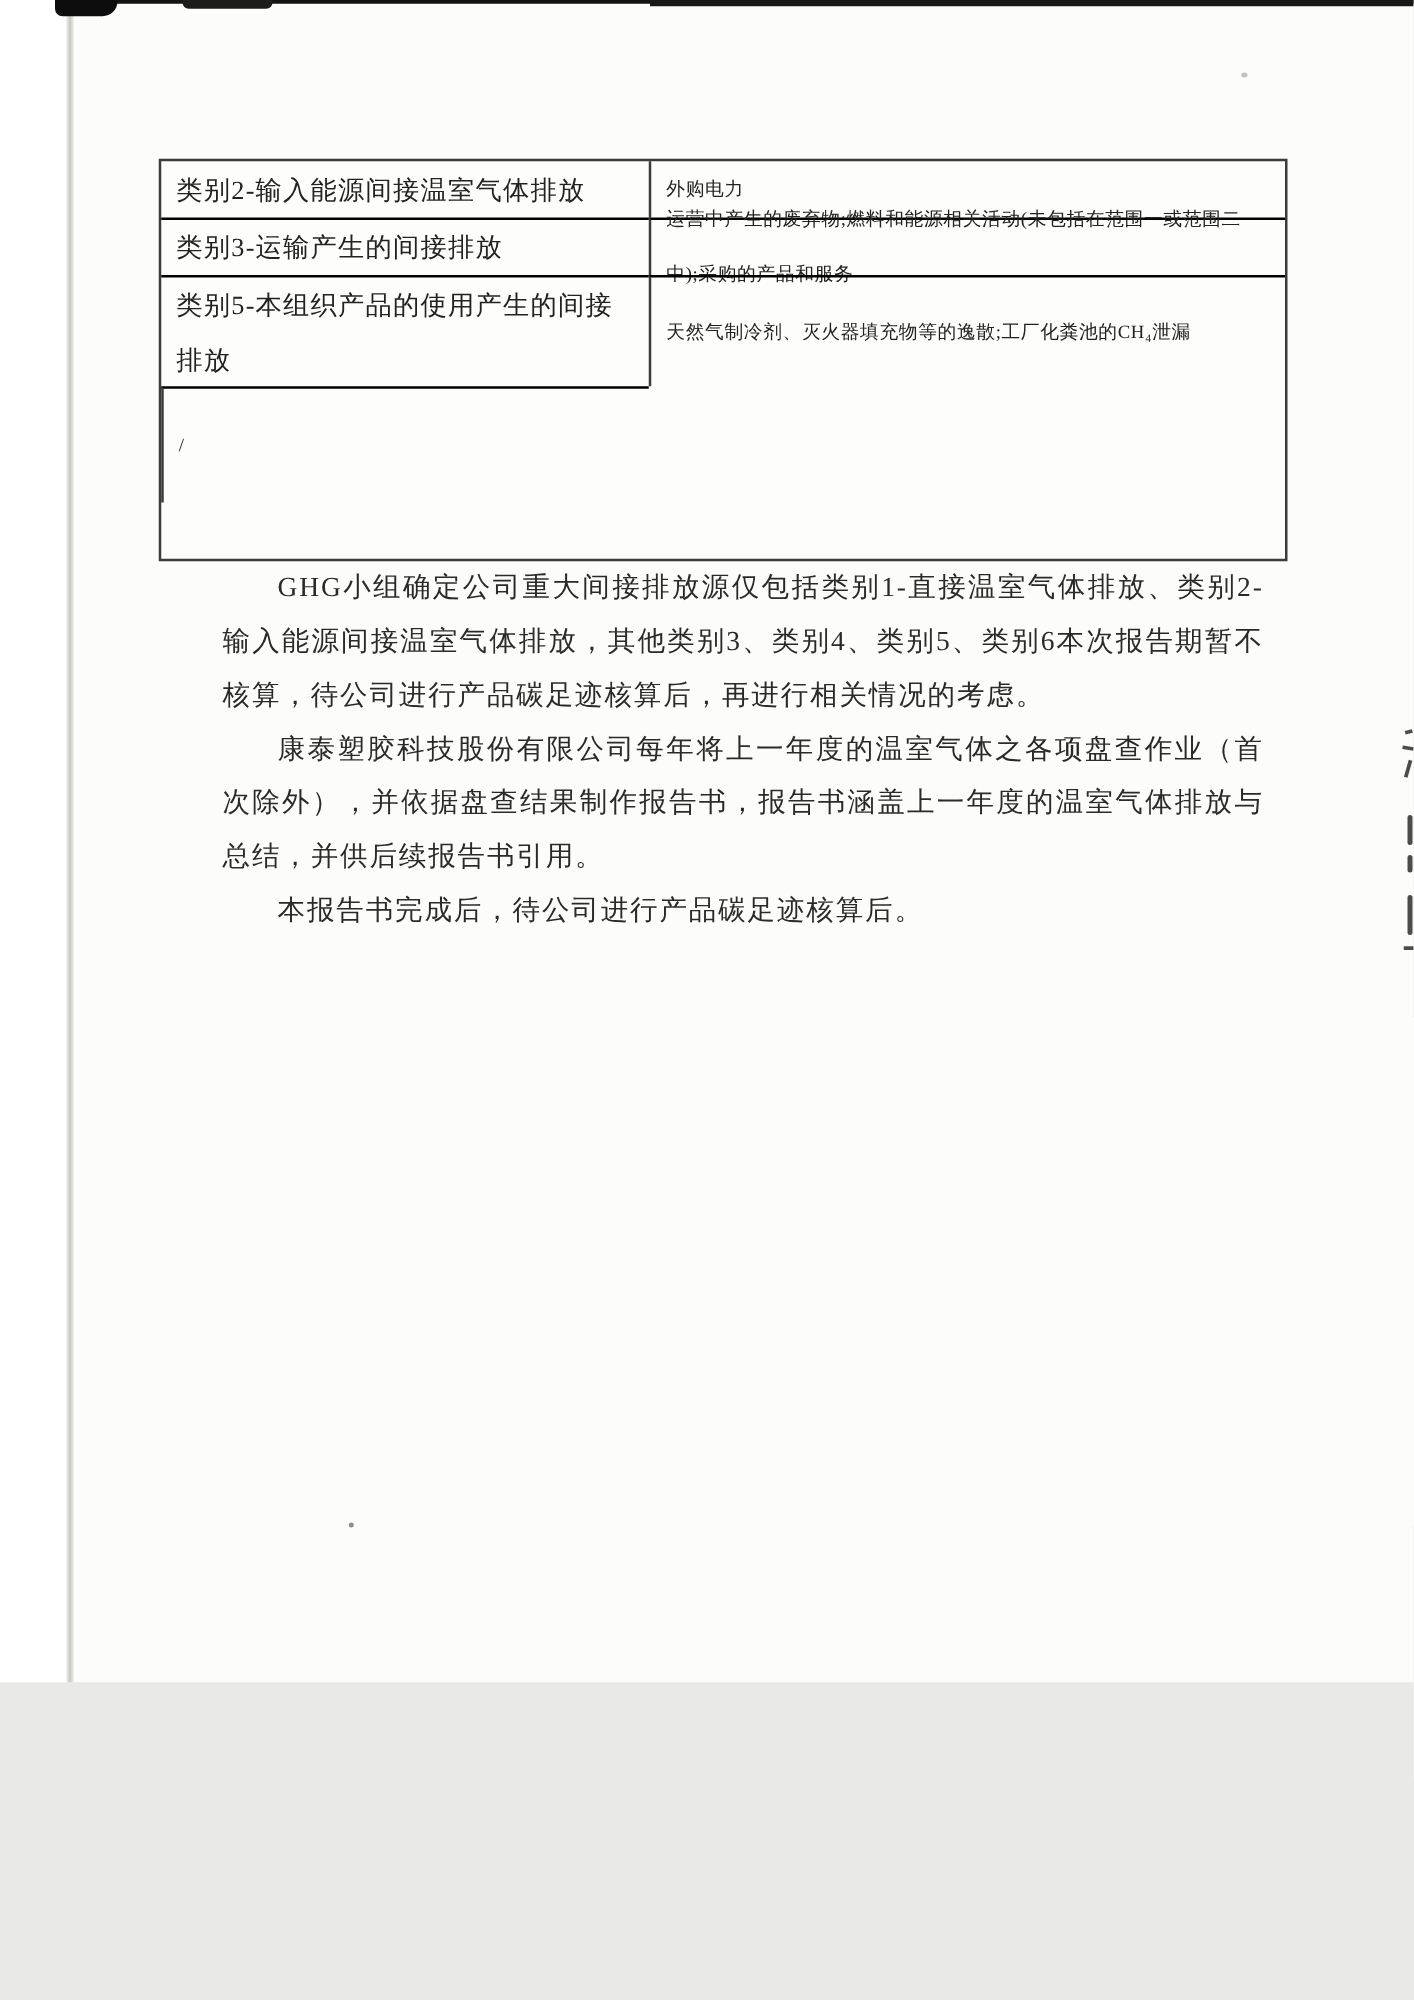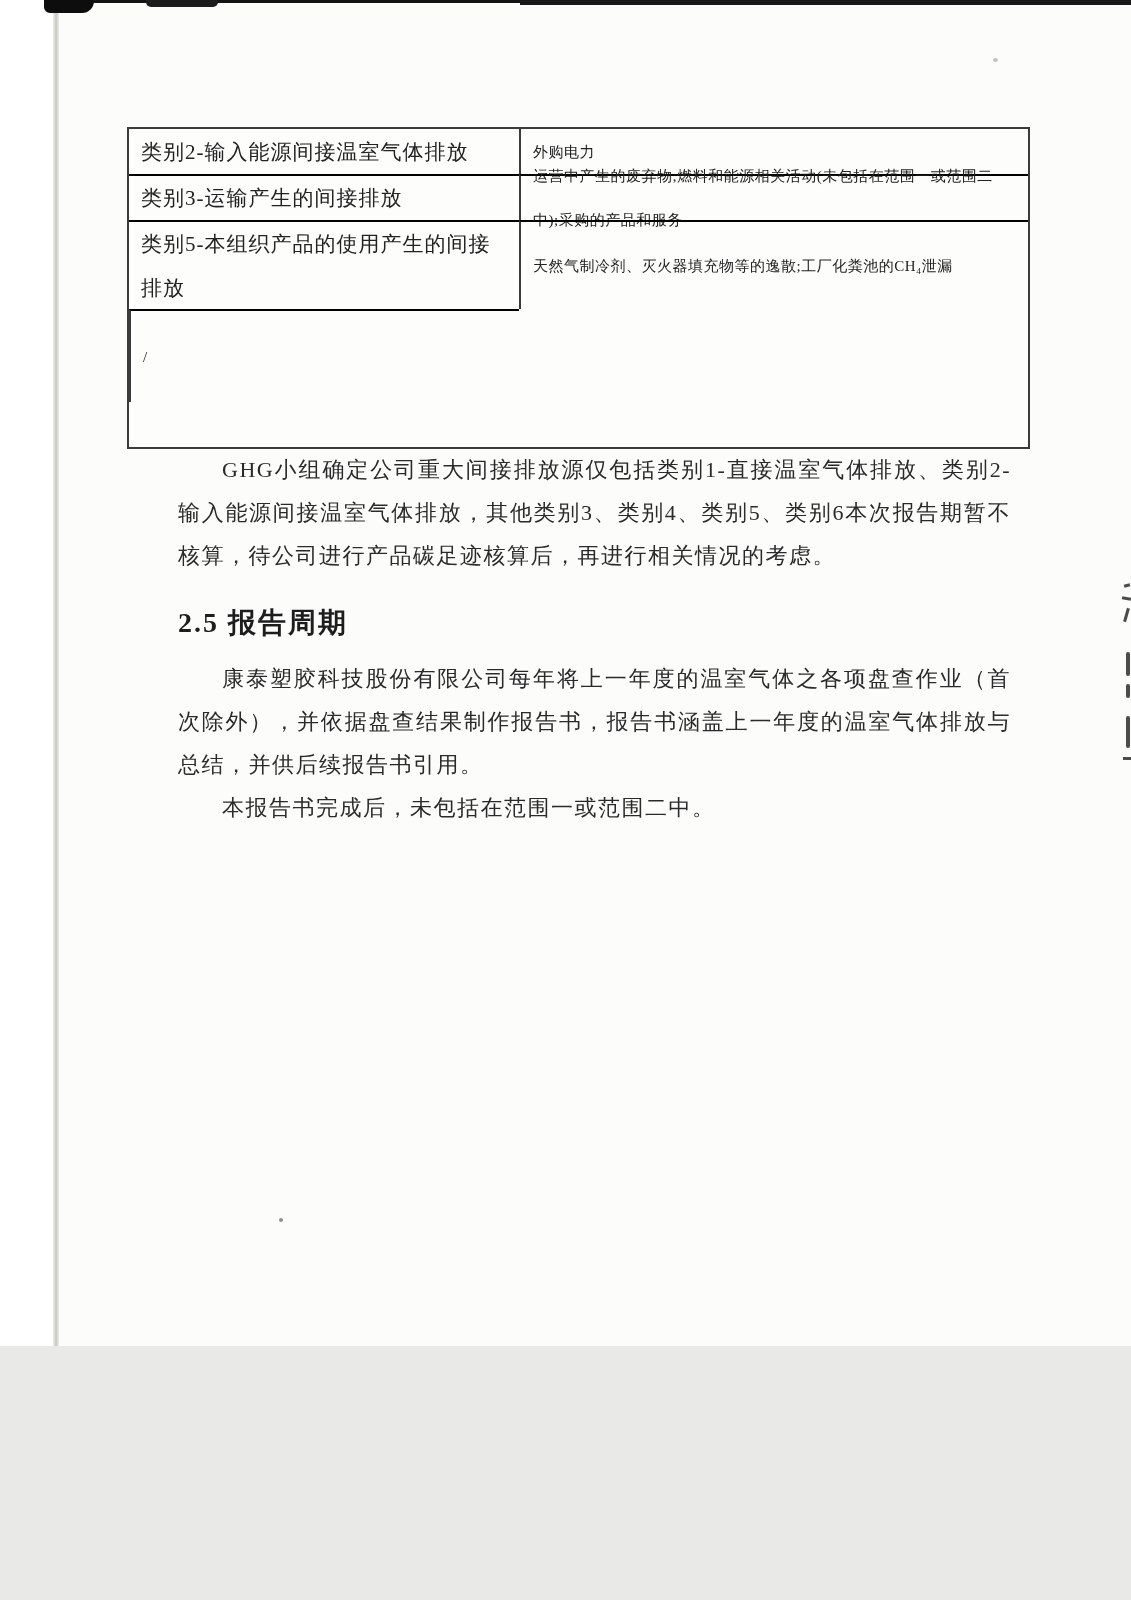--- a/index.html
+++ b/index.html
@@ -103,23 +103,22 @@
     <div class="cell src">运营中产生的废弃物;燃料和能源相关活动(未包括在范围一或范围二中);采购的产品和服务</div>
 
     <div class="cell">类别5-本组织产品的使用产生的间接排放</div>
     <div class="cell src">天然气制冷剂、灭火器填充物等的逸散;工厂化粪池的CH₄泄漏</div>
 
     <div class="cell src">/</div>
   </div>
 
   <div class="report-body">
     <p>GHG小组确定公司重大间接排放源仅包括类别1-直接温室气体排放、类别2-输入能源间接温室气体排放，其他类别3、类别4、类别5、类别6本次报告期暂不核算，待公司进行产品碳足迹核算后，再进行相关情况的考虑。</p>
-    <div class="section-heading">2.5 报告周期</div>
     <p>康泰塑胶科技股份有限公司每年将上一年度的温室气体之各项盘查作业（首次除外），并依据盘查结果制作报告书，报告书涵盖上一年度的温室气体排放与总结，并供后续报告书引用。</p>
-    <p>本报告书完成后，未包括在范围一或范围二中。</p>
+    <p>本报告书完成后，待公司进行产品碳足迹核算后。</p>
   </div>
 
   <div class="page-num">9</div>
 
   <div class="edge-mark m1"></div>
   <div class="edge-mark m2"></div>
   <div class="edge-mark m3"></div>
   <div class="edge-mark m4"></div>
   <div class="edge-mark m5"></div>
   <div class="edge-mark m6"></div>

